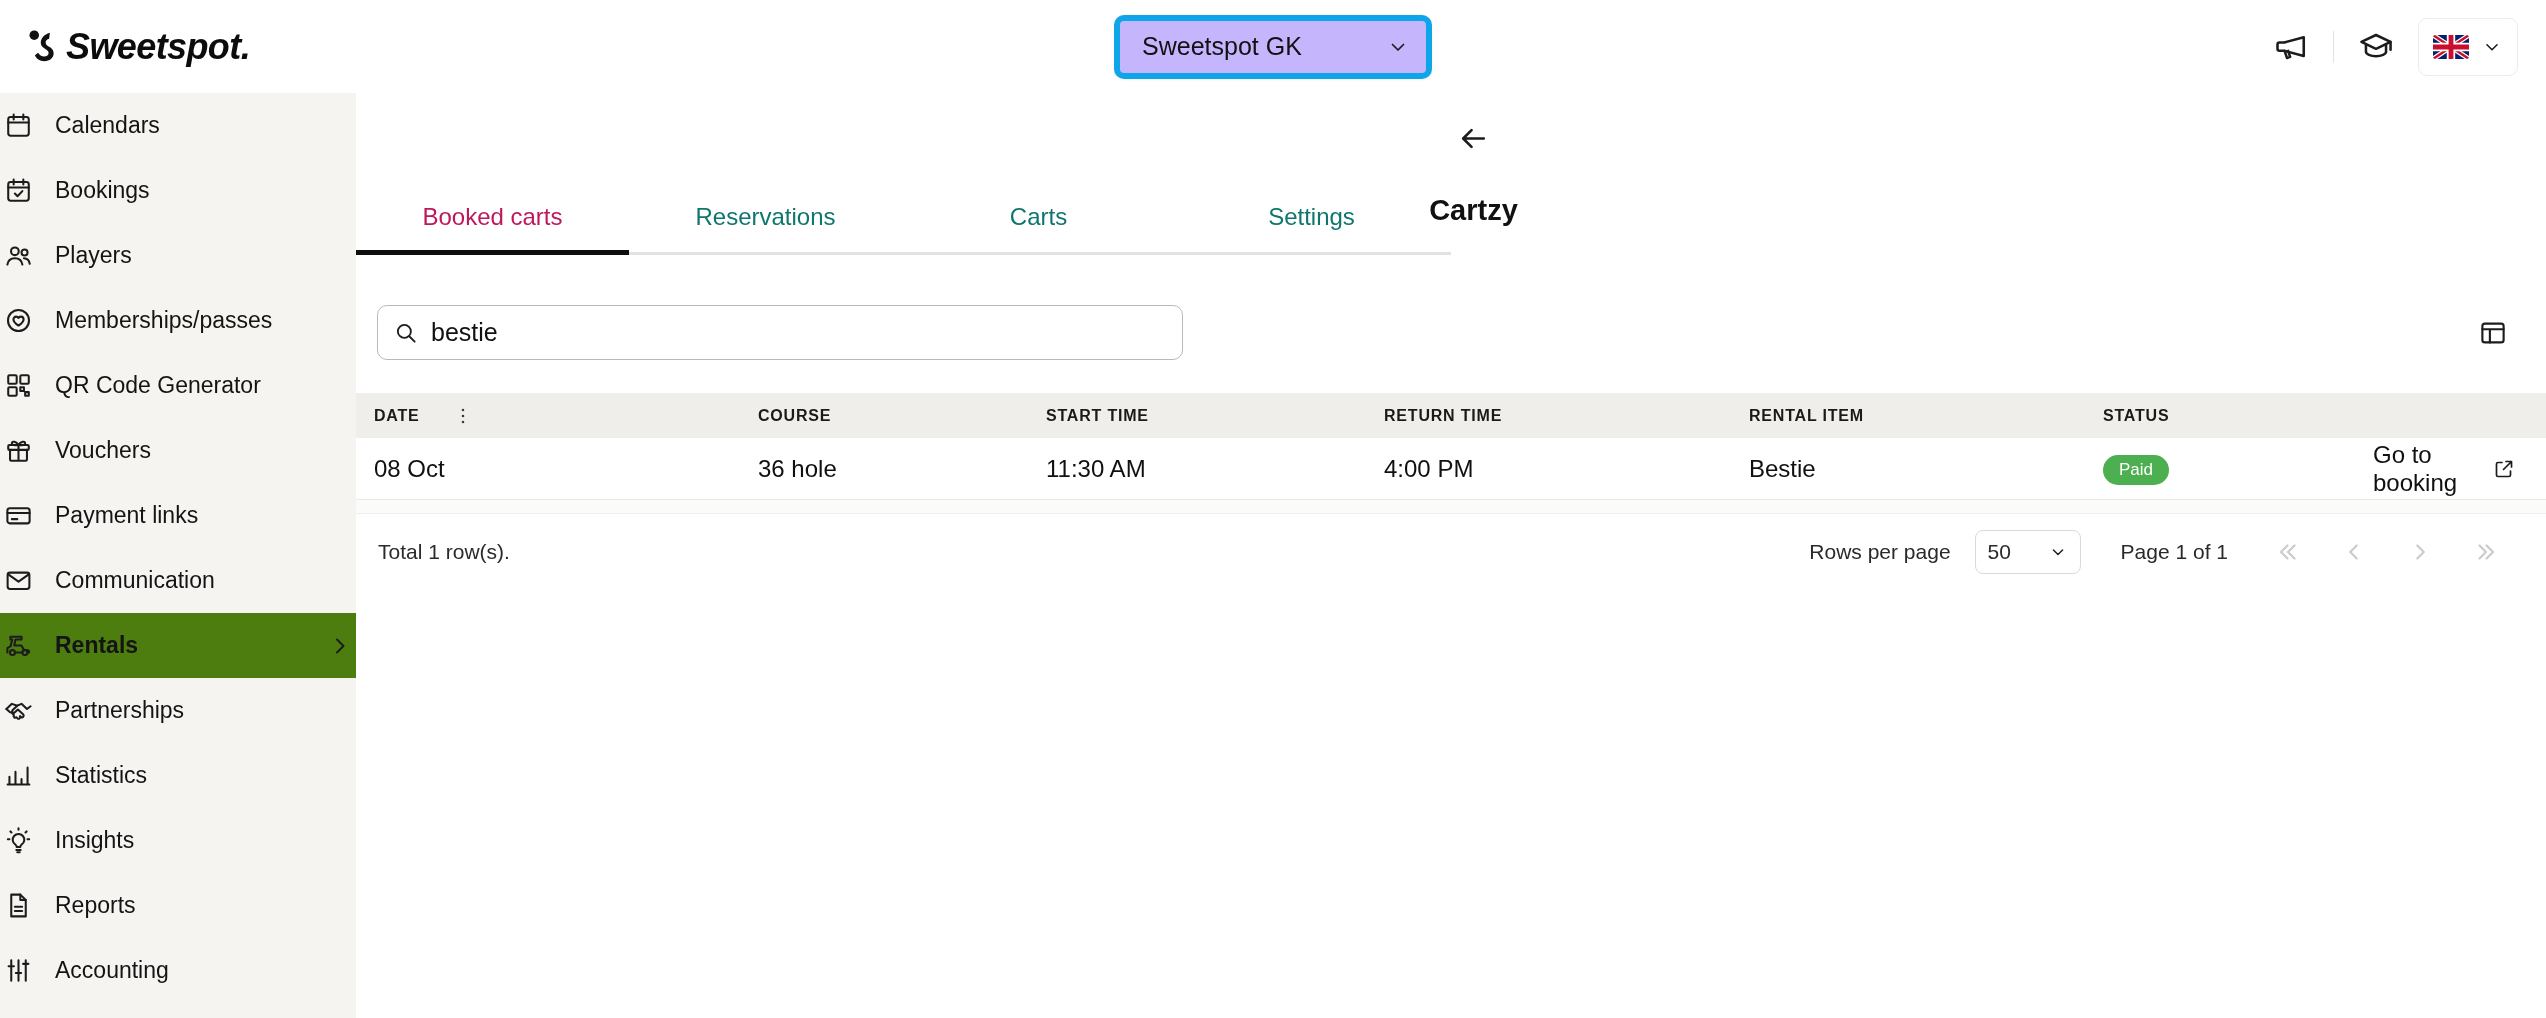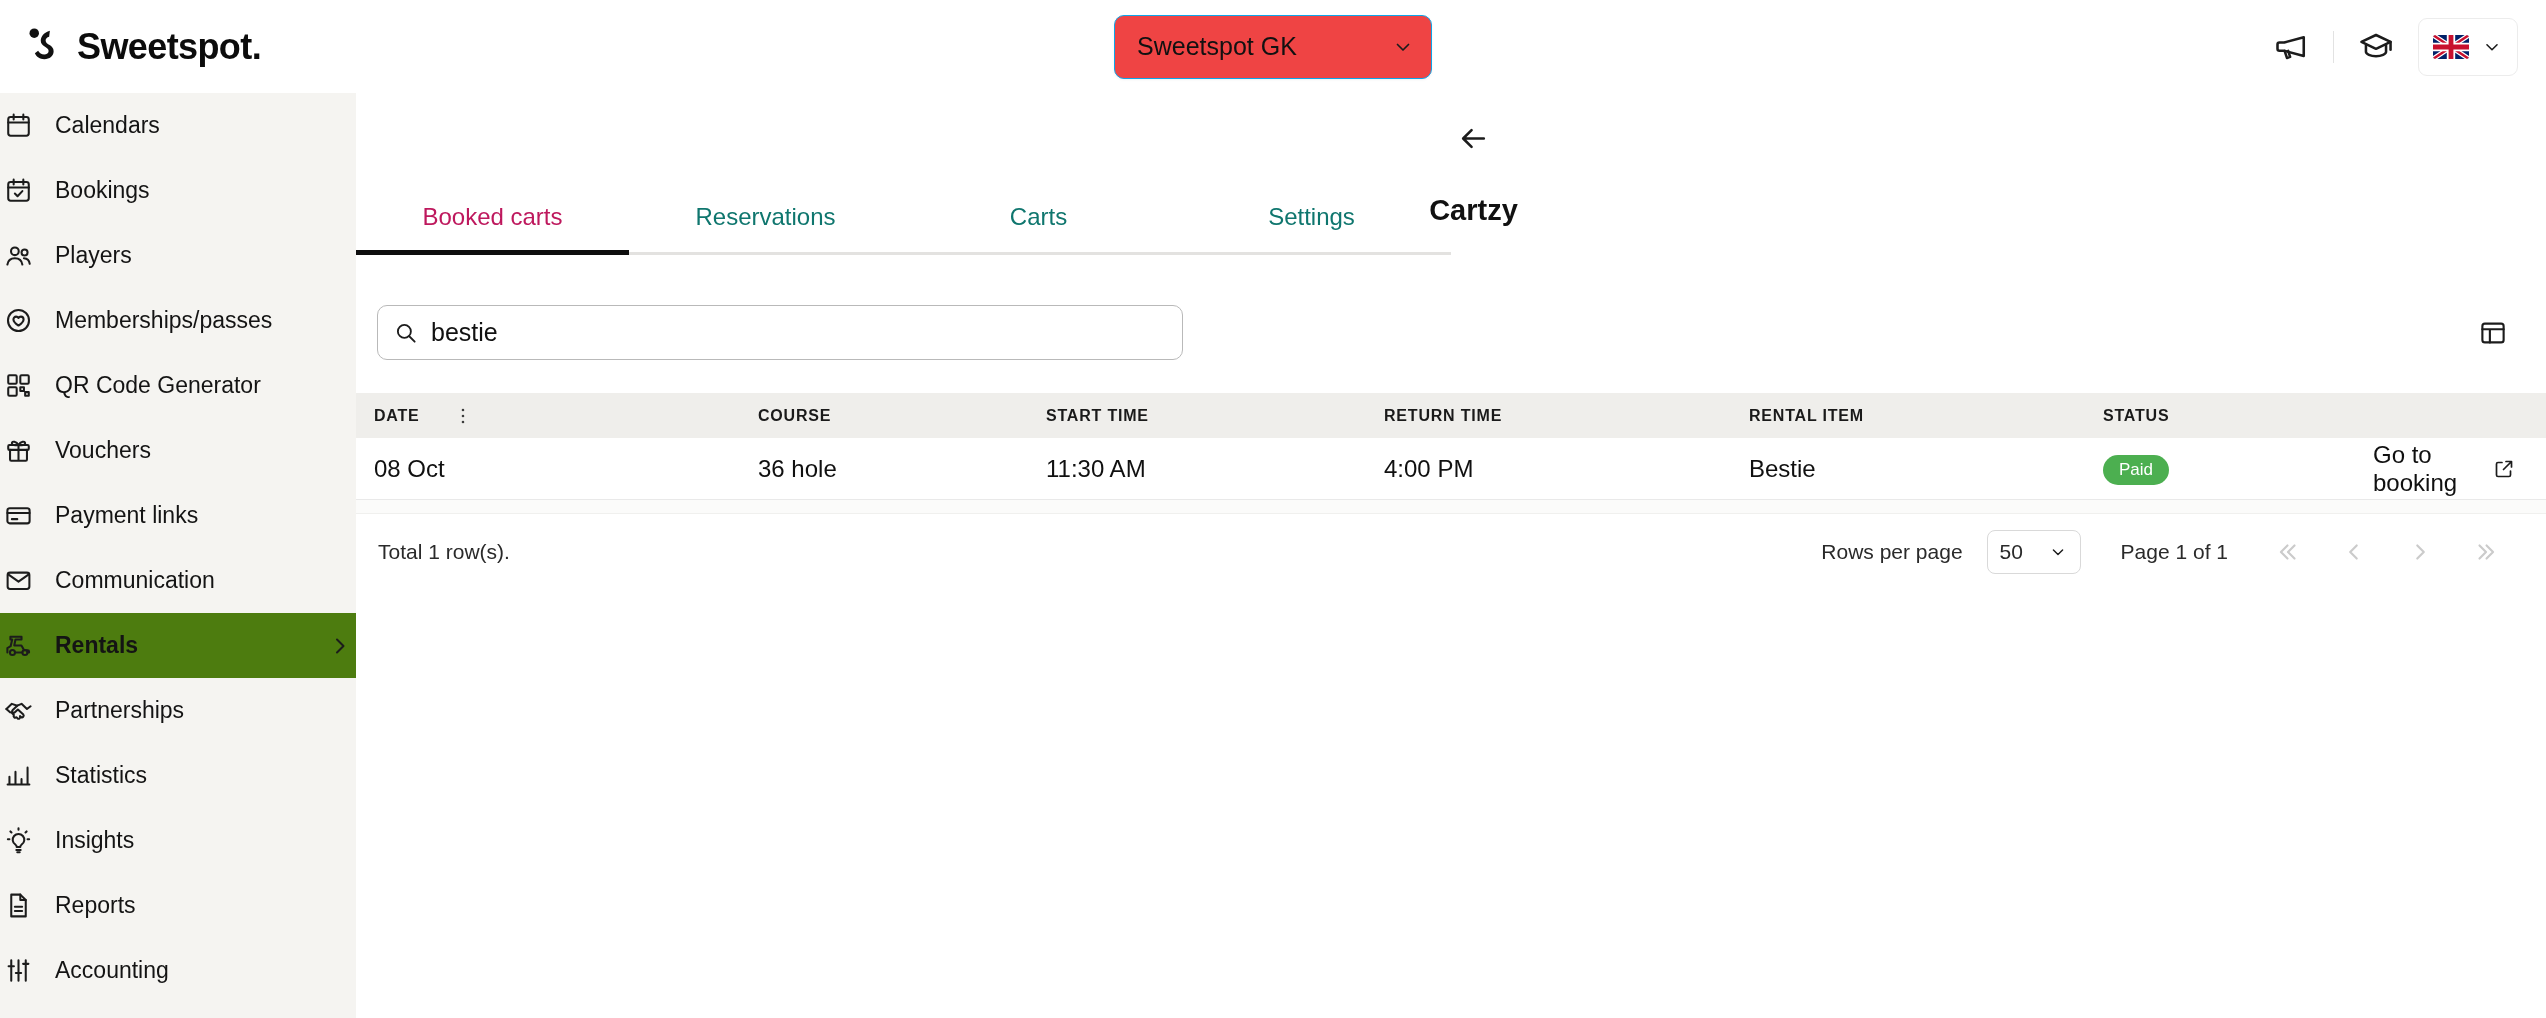--- a/index.html
+++ b/index.html
@@ -5,24 +5,24 @@
   * { margin:0; padding:0; box-sizing:border-box; }
   html,body { width:2546px; height:1018px; background:#fff; color:#111;
     font-family:"Liberation Sans", sans-serif; overflow:hidden; }
 
   
   .ic { fill:none; stroke:#1c1c1c; stroke-width:1.7; stroke-linecap:round; stroke-linejoin:round; display:block; width:28px; height:28px; }
   .fillsvg { display:block; }
 
   
   .topbar { height:93px; display:flex; align-items:center; padding:0 28px; position:relative; background:#fff; }
-  .brand { display:flex; align-items:flex-start; gap:19px; cursor:pointer; }
+  .brand { display:flex; align-items:center; gap:8px; cursor:pointer;font-style:italic; }
   .brand-name { font-size:36px; font-weight:800; letter-spacing:-0.6px; color:#0c0c0c; }
   .org-select { position:absolute; left:50%; transform:translateX(-50%); width:318px; height:64px;
-    border:1px solid #0ea5e9; border-radius:10px; background:#ef4444; box-shadow:0 1px 3px rgba(0,0,0,.05);
+    border:6px solid #0ea5e9; border-radius:10px; background:#c4b5fd; box-shadow:0 1px 3px rgba(0,0,0,.05);
     display:flex; align-items:center; justify-content:space-between; padding:0 16px 0 22px; font-size:25px; cursor:pointer; }
   .org-select .ic { width:24px; height:24px; }
   .top-actions { margin-left:auto; display:flex; align-items:center; gap:24px; }
   .icon-btn { background:none; border:none; cursor:pointer; display:flex; align-items:center; justify-content:center; }
   .icon-btn .ic { width:36px; height:36px; }
   .divider-v { width:1px; height:32px; background:#e2e2e2; }
   .lang-btn { display:flex; align-items:center; gap:12px; border:1px solid #ececec; border-radius:9px;
     height:58px; padding:0 14px; background:#fff; cursor:pointer; }
   .lang-btn .ic { width:22px; height:22px; }
   .flag { width:36px; height:24px; border-radius:3px; overflow:hidden; display:block; }
@@ -73,21 +73,21 @@
     padding:5px 16px; border-radius:999px; }
   .cell-action { display:flex; justify-content:flex-end; align-items:center; gap:10px; cursor:pointer; }
   .cell-action .ic { width:24px; height:24px; }
   .t-strip { height:14px; background:#fbfbfa; border-bottom:1px solid #f0f0ee; }
 
   
   .t-footer { margin-top:16px; height:44px; display:flex; align-items:center; padding:0 40px 0 22px;
     font-size:21px; color:#2a2a2a; }
   .tf-right { margin-left:auto; display:flex; align-items:center; gap:40px; }
   .rpp { display:flex; align-items:center; gap:24px; }
-  .rpp-select { width:94px; height:44px; border:1px solid #d9d9d9; border-radius:8px; background:#fff;
+  .rpp-select { width:106px; height:44px; border:1px solid #d9d9d9; border-radius:8px; background:#fff;
     display:flex; align-items:center; justify-content:space-between; padding:0 12px; font-size:21px; cursor:pointer; }
   .rpp-select .ic { width:20px; height:20px; }
   .pager { display:flex; align-items:center; gap:26px; }
   .pg-btn { width:40px; height:40px; background:none; border:none; display:flex; align-items:center; justify-content:center; cursor:default; }
   .pg-btn .ic { width:26px; height:26px; stroke:#cbcbcb; stroke-width:2; }
 </style>
 </head>
 <body>
 
 <header class="topbar">

